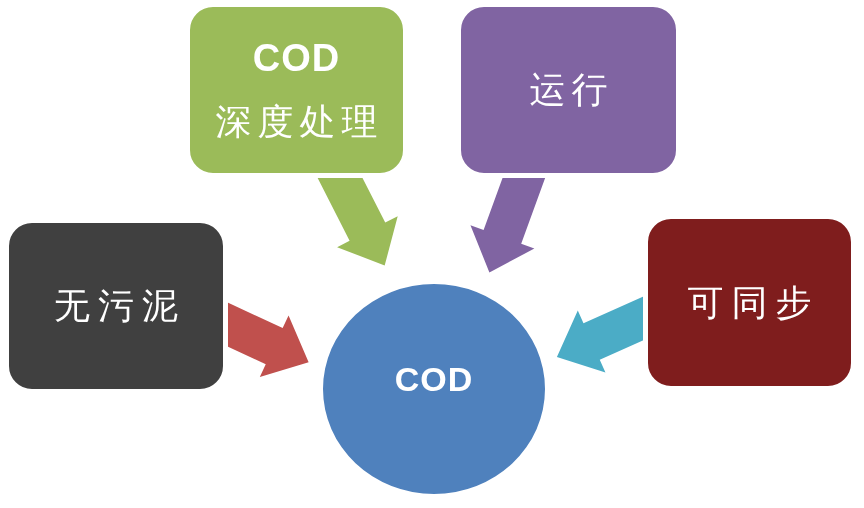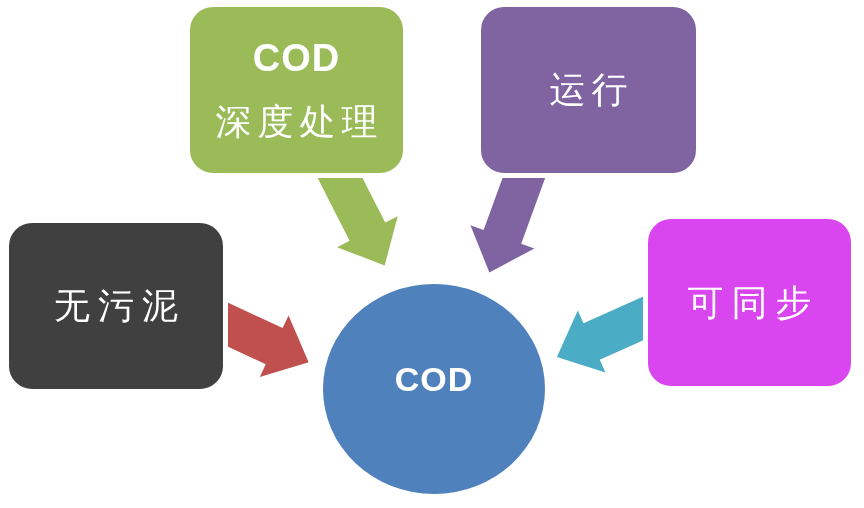--- a/index.html
+++ b/index.html
@@ -89,21 +89,21 @@
   }
   .c-line {
     font-size: 34px;
     line-height: 44px;
     letter-spacing: 6px;
     text-indent: 6px;
     white-space: nowrap;
   }
   
   #box-cod-removal   { left: 185px; top: 2px;   width: 223px; height: 176px; }
-  #box-oper-cost     { left: 476px; top: 2px;   width: 225px; height: 176px; }
+  #box-oper-cost     { left: 456px; top: 2px;   width: 225px; height: 176px; }
   #box-no-sludge     { left: 4px;   top: 218px; width: 224px; height: 176px; }
   #box-ammonia       { left: 643px; top: 214px; width: 213px; height: 177px; }
   #center-circle     { left: 318px; top: 279px; width: 232px; height: 220px; }
 </style>
 </head>
 <body>
 
 <div id="canvas">
 
   <svg id="arrows-layer" viewBox="0 0 864 508" xmlns="http://www.w3.org/2000/svg">
@@ -123,21 +123,21 @@
   </div>
 
   <div id="box-oper-cost" class="box gap16" style="background: rgb(128, 100, 162);">
     <div class="line-lg cjk">运行</div>
   </div>
 
   <div id="box-no-sludge" class="box" style="background: #404040;">
     <div class="line-lg-wide cjk">无污泥</div>
   </div>
 
-  <div id="box-ammonia" class="box gap18" style="background: #d946ef;">
+  <div id="box-ammonia" class="box gap18" style="background: #7f1d1d;">
     <div class="line-lg-wide cjk">可同步</div>
   </div>
 
   <div id="center-circle" class="circle" style="background: rgb(79, 129, 189);">
     <div class="c-line-cod latin-bold">COD</div>
   </div>
 
 </div>
 
 </body></html>

